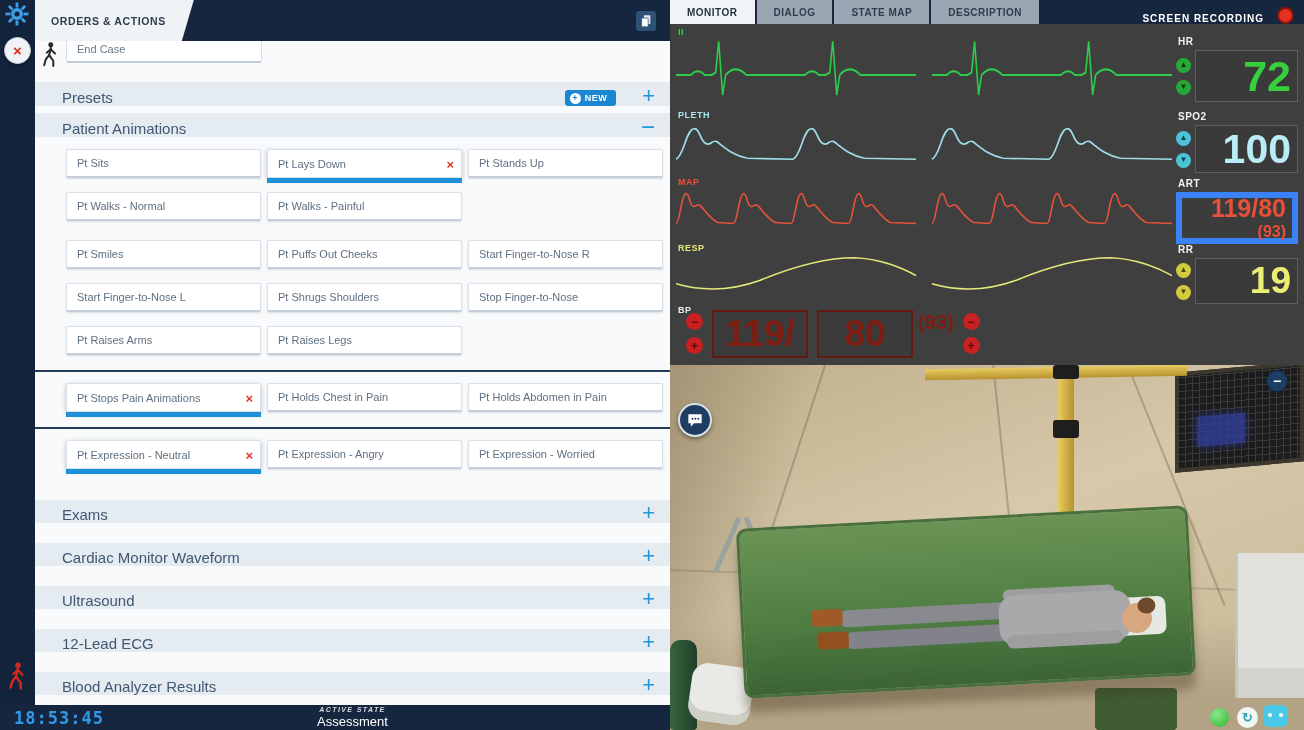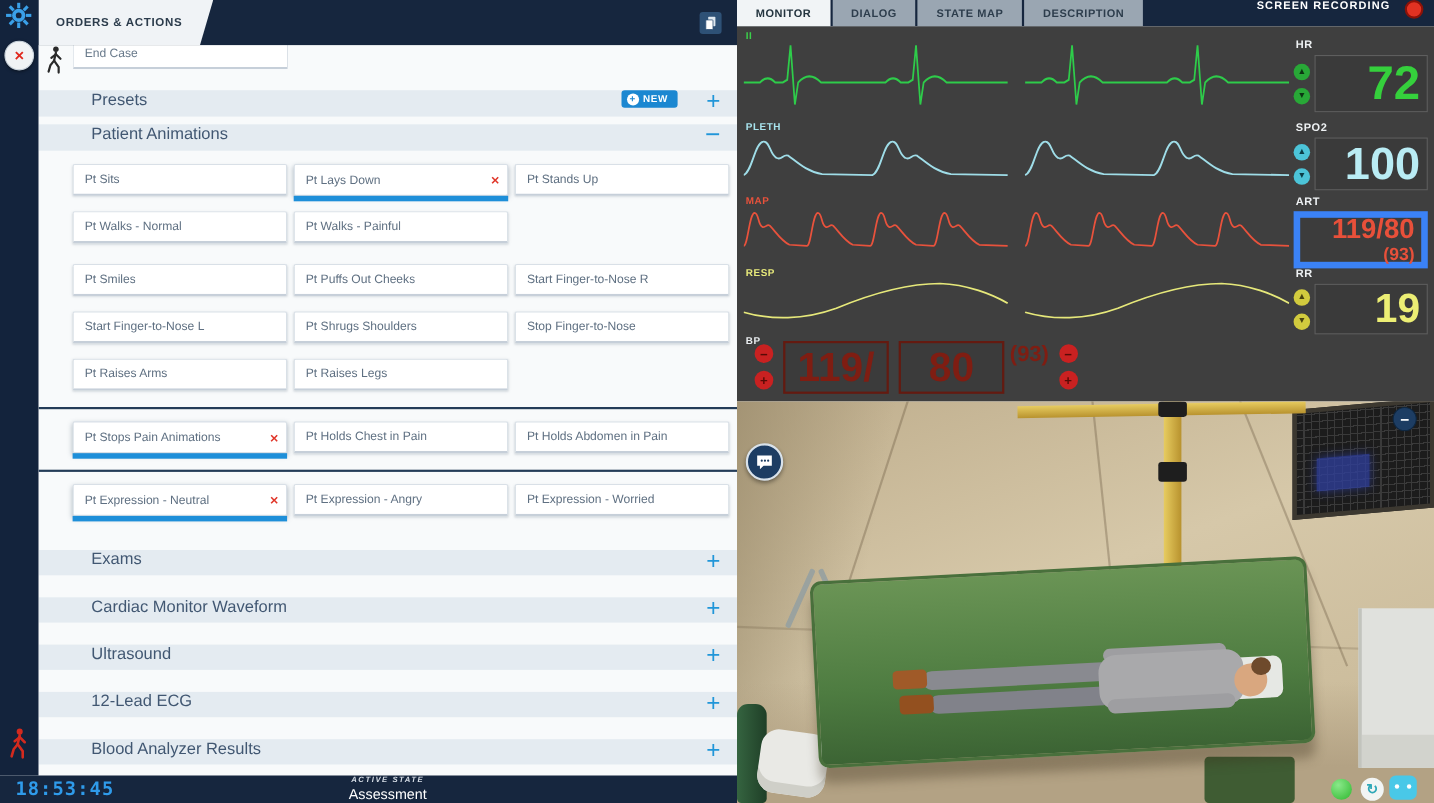--- a/index.html
+++ b/index.html
@@ -14,21 +14,21 @@
 
   
   .left-header{position:absolute;left:35px;top:0;width:635px;height:41px;background:#16263e;display:flex;align-items:stretch;z-index:5}
   .tab-orders{background:#f0f3f6;color:#2c3c4c;font-size:10.5px;font-weight:bold;letter-spacing:.6px;display:flex;align-items:center;padding:0 28px 0 16px;clip-path:polygon(0 0,100% 0,calc(100% - 12px) 100%,0 100%)}
   .copy-btn{margin-left:auto;margin-right:14px;align-self:center;width:20px;height:20px;background:#2e5176;border-radius:3px;display:flex;align-items:center;justify-content:center;cursor:pointer}
 
   
   .left-content{position:absolute;left:35px;top:24px;width:635px;height:681px;background:#f8fafb;overflow:hidden}
   .walk-icon{position:absolute;left:5px;top:17px;width:20px;height:26px}
   .end-case{margin:11px 0 0 31px;width:196px;height:28px;background:#fff;border:1px solid #d7dee5;border-bottom:2px solid #c6cfd9;border-radius:2px;display:flex;align-items:center;padding:0 10px;font-size:11px;color:#68798a;cursor:pointer}
-  .section-bar{height:24px;background:#e4ebf1;display:flex;align-items:flex-start;padding:0 15px 0 48px;color:#415772;font-size:15px;cursor:pointer}
+  .section-bar{height:24px;background:#e4ebf1;display:flex;align-items:flex-end;padding:0 15px 0 27px;color:#415772;font-size:15px;cursor:pointer}
   .section-bar.first{margin-top:19px}
   .section-bar.anim{margin-top:7px}
   .plusicon{margin-left:auto;color:#2196d9;font-size:22px;font-weight:300;line-height:20px;cursor:pointer}
   .minusicon{margin-left:auto;color:#2196d9;font-size:24px;font-weight:400;line-height:20px;cursor:pointer}
   .new-pill{margin-left:auto;background:#1b87d1;color:#fff;font-size:9px;font-weight:bold;letter-spacing:.5px;border-radius:3px;height:16px;display:flex;align-items:center;gap:4px;padding:0 9px 0 5px;cursor:pointer}
   .new-pill .pc{width:11px;height:11px;border-radius:50%;background:#fff;color:#1b87d1;font-size:9px;font-weight:bold;display:flex;align-items:center;justify-content:center}
   .new-pill ~ .plusicon{margin-left:26px}
   .agrid{display:grid;grid-template-columns:repeat(3,1fr);gap:14px 6px;margin:12px 7px 0 31px}
   .abtn{position:relative;height:29px;background:#fff;border:1px solid #d9e0e7;border-bottom:2px solid #c6cfd9;border-radius:2px;display:flex;align-items:center;padding:0 20px 0 10px;font-size:11px;color:#5f7082;box-shadow:0 1px 2px rgba(120,135,150,.25);cursor:pointer}
   .abtn .lbl{white-space:nowrap;overflow:hidden;text-overflow:ellipsis}
@@ -46,21 +46,21 @@
   .state-wrap{position:absolute;left:35px;right:0;top:1px;text-align:center;color:#fff;line-height:1}
   .state-label{font-size:7px;font-style:italic;font-weight:bold;letter-spacing:1.4px;color:#d6dde6;display:block}
   .state-name{font-size:13px;display:block;margin-top:2px}
 
   
   .right{position:absolute;left:670px;top:0;width:634px;height:730px}
   .right-header{height:24px;background:#16263e;display:flex;align-items:stretch}
   .rtab{display:flex;align-items:center;padding:0 17px;font-size:10px;font-weight:bold;letter-spacing:.5px;margin-right:2px;cursor:pointer}
   .rtab.active{background:#f1f4f6;color:#24343f}
   .rtab.inactive{background:#9aa6b2;color:#2d3d4c}
-  .rec-wrap{margin-left:auto;display:flex;align-items:flex-start;gap:13px;padding-right:10px}
+  .rec-wrap{margin-left:auto;display:flex;align-items:flex-end;gap:13px;padding-right:10px}
   .rec-label{color:#fff;font-size:10px;font-weight:bold;letter-spacing:1px}
   .rec-btn{width:17px;height:17px;border-radius:50%;background:#e23222;border:2px solid #8d1208;cursor:pointer}
 
   
   .monitor{position:absolute;top:24px;left:0;width:634px;height:341px;background:#3f3f3f}
   .mrow{position:relative}
   .r1{height:83px}.r2{height:67px}.r3{height:66px}.r4{height:62px}.r5{height:63px}
   .wave{position:absolute;left:6px;right:132px;top:6px;bottom:2px}
   .wave svg{width:100%;height:100%;display:block}
   .wave-label{position:absolute;top:3px;left:8px;font-size:9px;font-weight:bold;letter-spacing:.5px;z-index:2}

